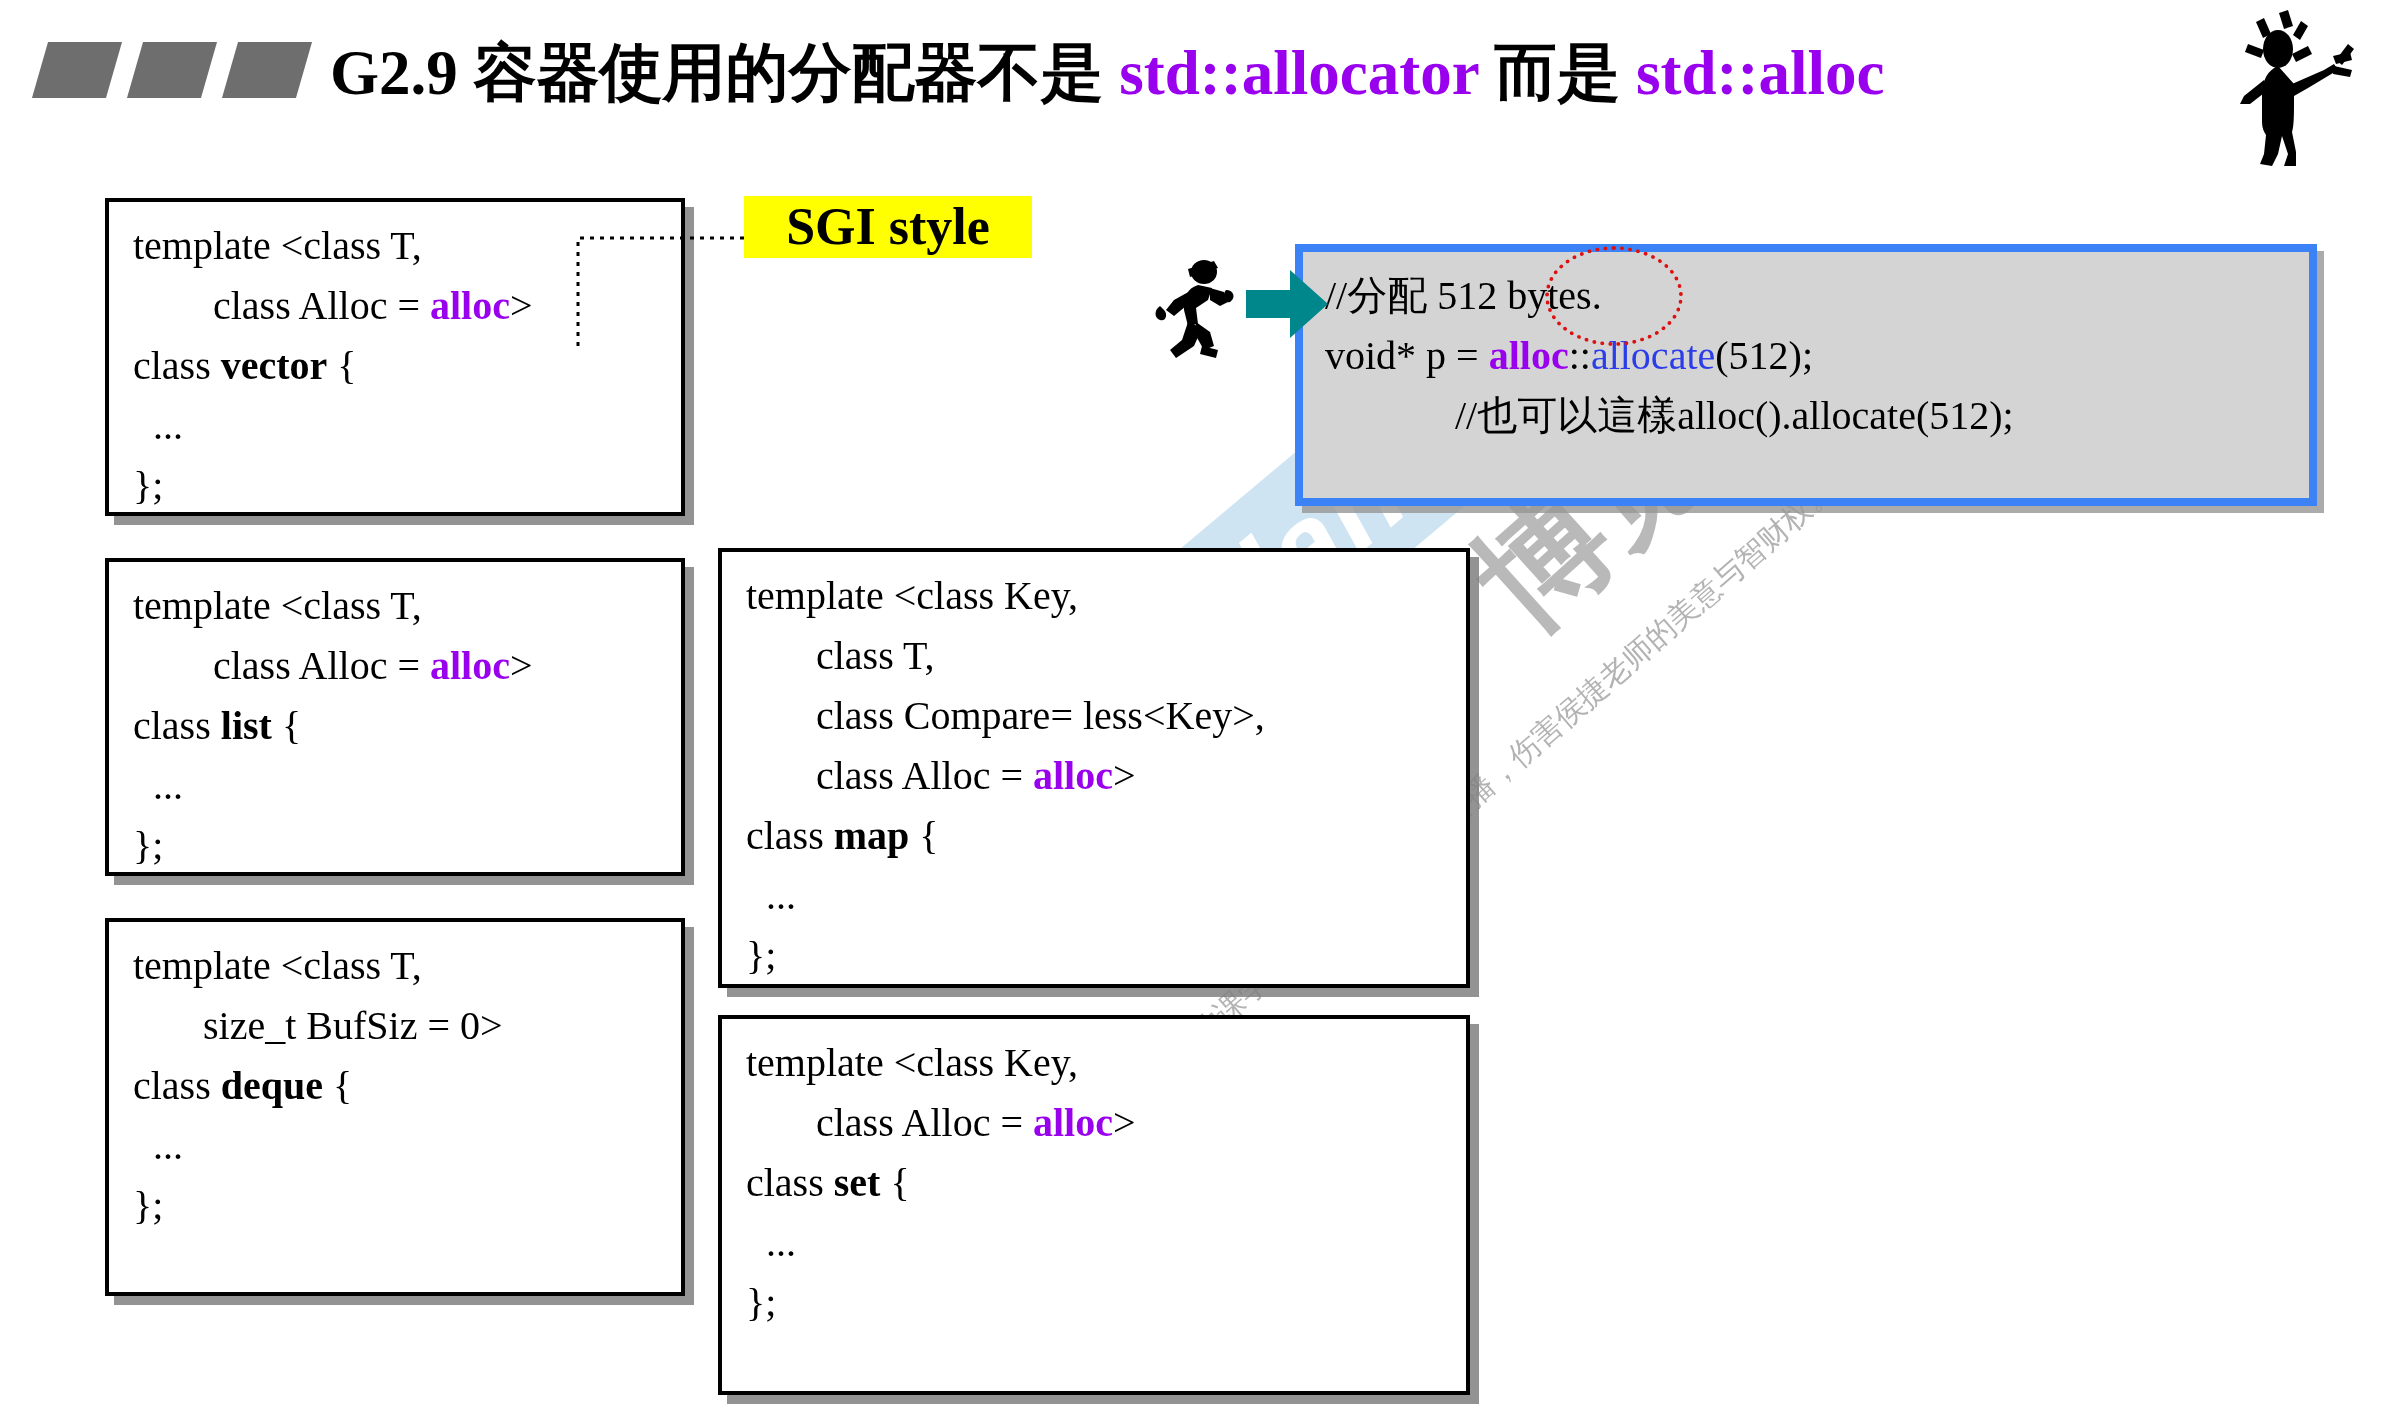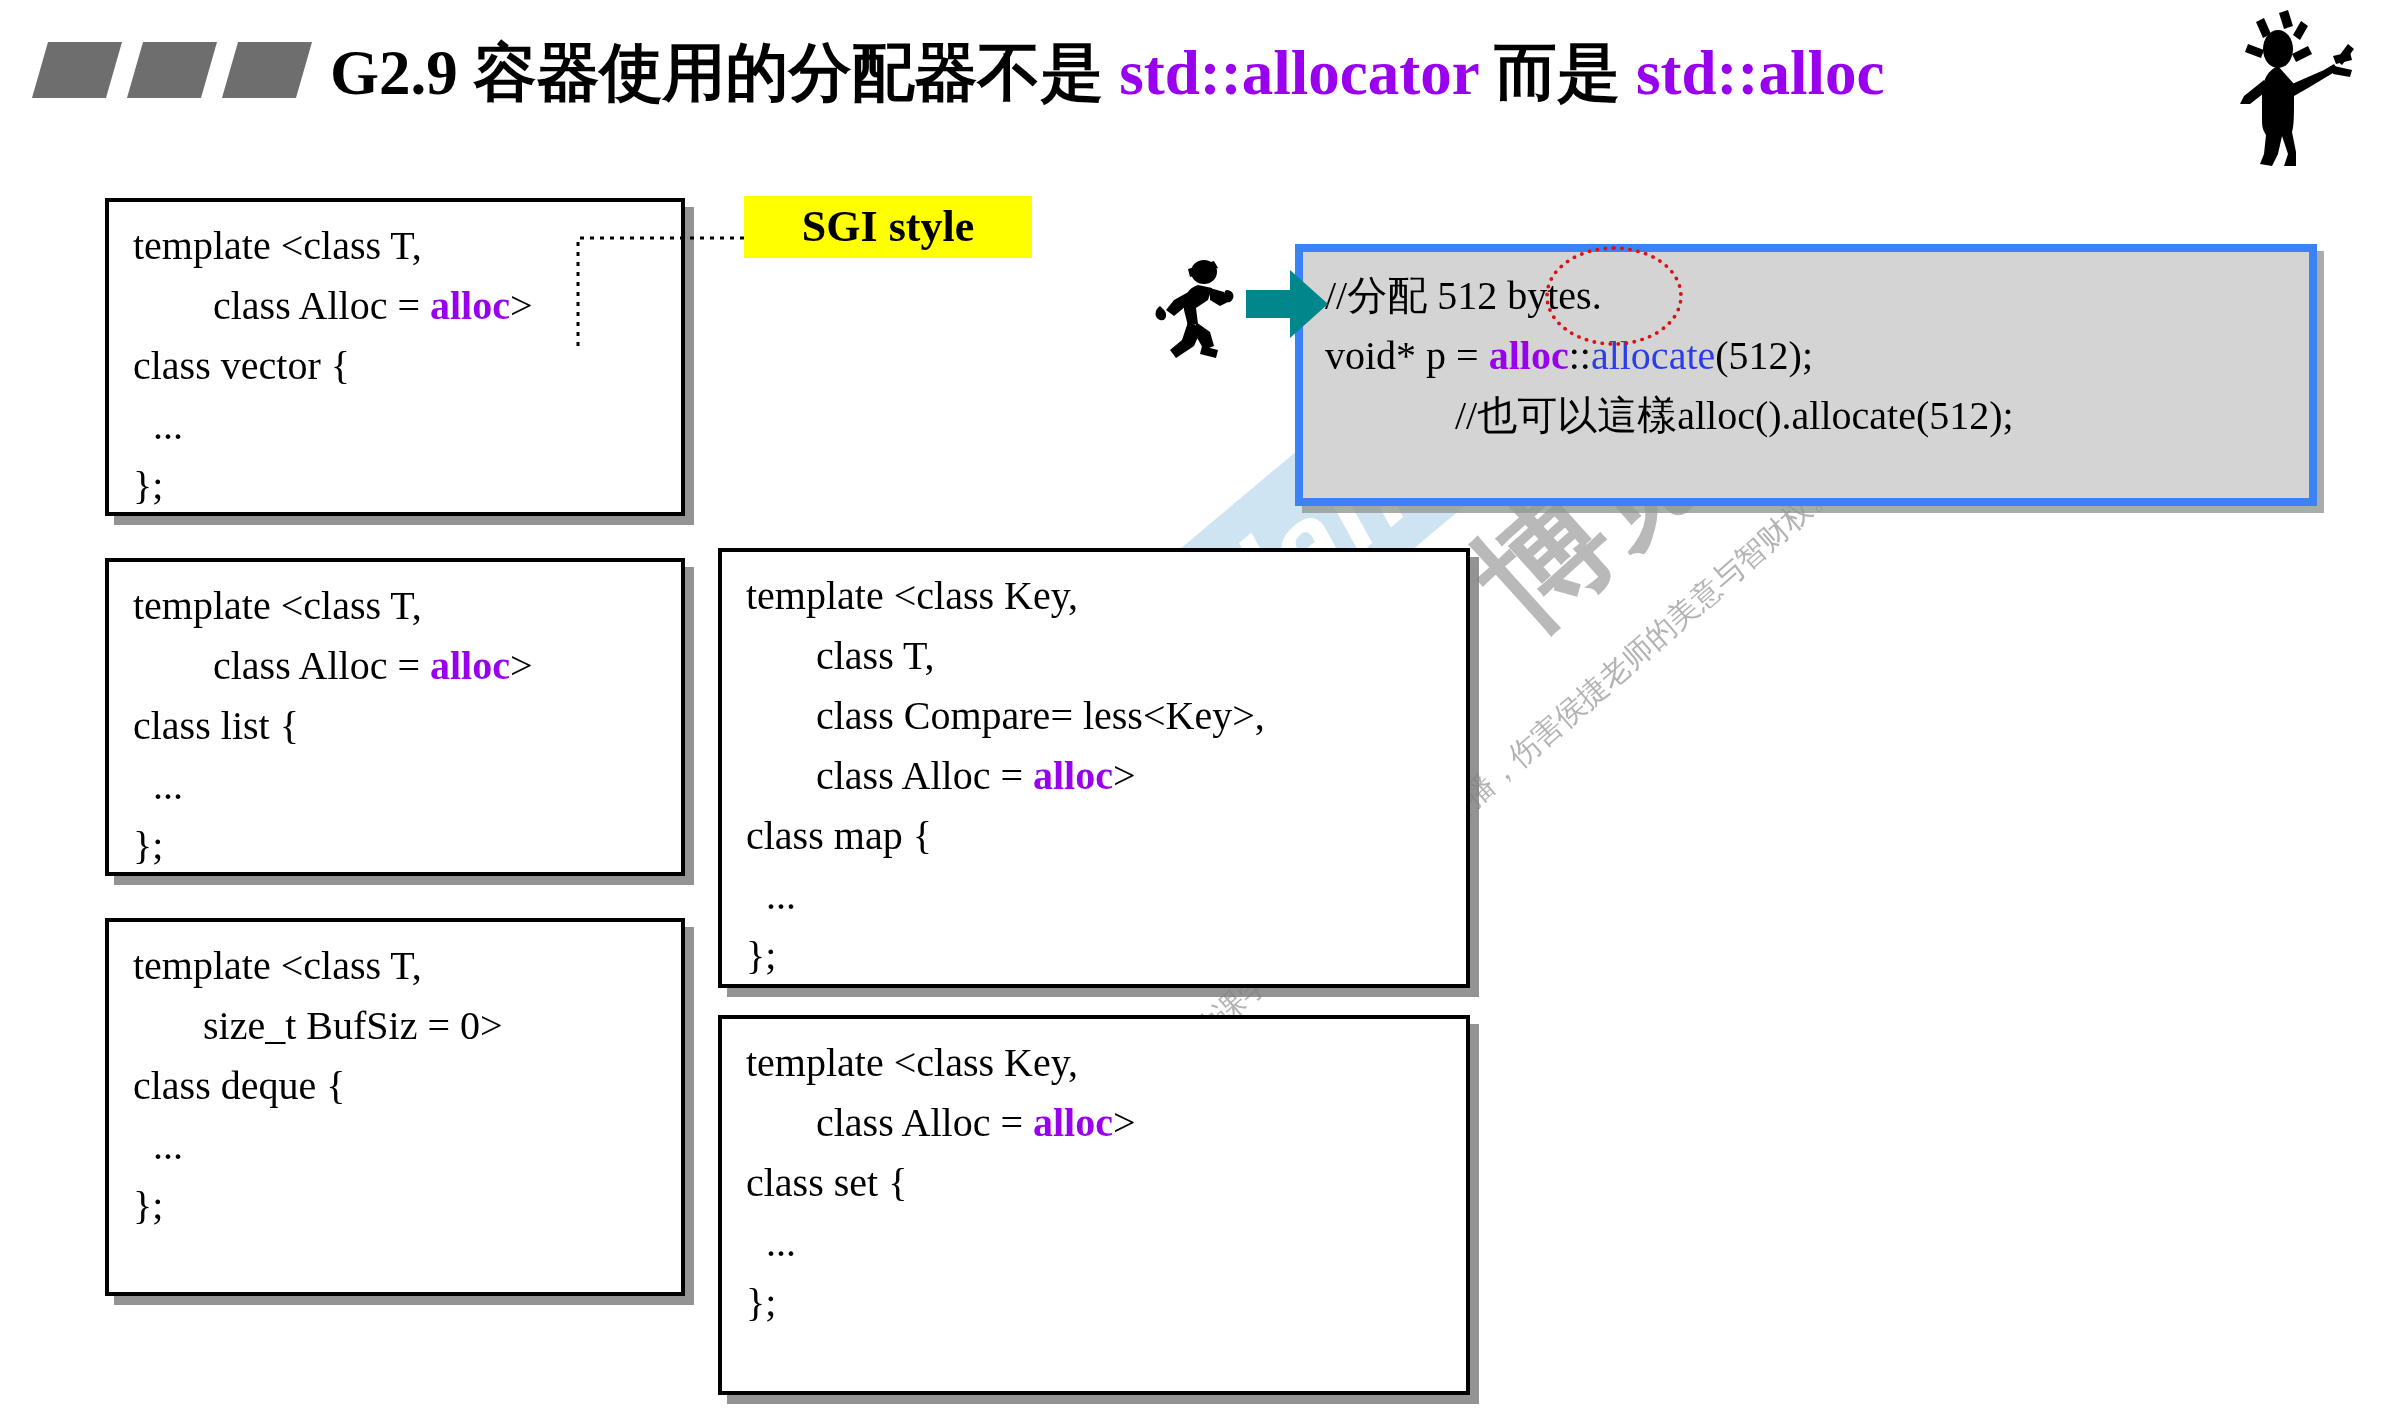--- a/index.html
+++ b/index.html
@@ -28,33 +28,33 @@
   
   .codebox{
     background:#ffffff;border:4px solid #000000;
     box-shadow:9px 9px 0 0 rgba(128,128,128,.85);
     box-sizing:border-box;
     font-size:40px;line-height:60px;color:#000;
     padding:14px 0 22px 24px;
     white-space:pre;
     z-index:4;
   }
-  .codebox .kw{font-weight:normal;}
+  .codebox .kw{font-weight:bold;}
   .codebox .alloc{color:#9900ee;font-weight:bold;}
 
   #box-vector{left:105px;top:198px;width:580px;height:318px;}
   #box-list  {left:105px;top:558px;width:580px;height:318px;}
   #box-deque {left:105px;top:918px;width:580px;height:378px;}
   #box-map   {left:718px;top:548px;width:752px;height:440px;}
   #box-set   {left:718px;top:1015px;width:752px;height:380px;}
 
   
   #sgi-label{
     left:744px;top:196px;width:288px;height:62px;background:#ffff00;
-    font-size:44px;font-weight:bold;color:#000;line-height:62px;
+    font-size:52px;font-weight:bold;color:#000;line-height:62px;
     text-align:center;z-index:6;
   }
   #sgi-connector{left:572px;top:232px;width:180px;height:120px;z-index:5;}
 
   
   #runner-icon{left:1152px;top:252px;width:92px;height:110px;z-index:6;}
   #teal-arrow{left:1246px;top:268px;width:82px;height:72px;z-index:6;}
 
   
   #gray-panel{

